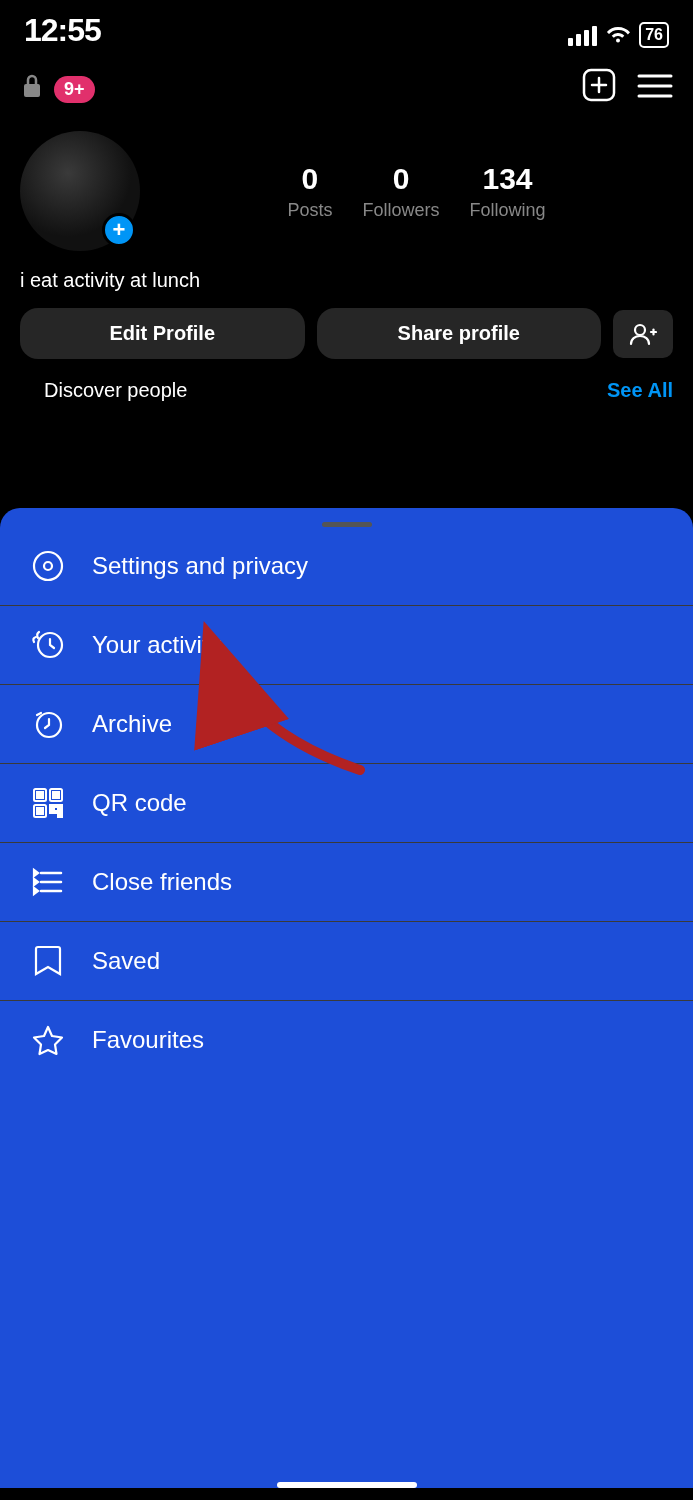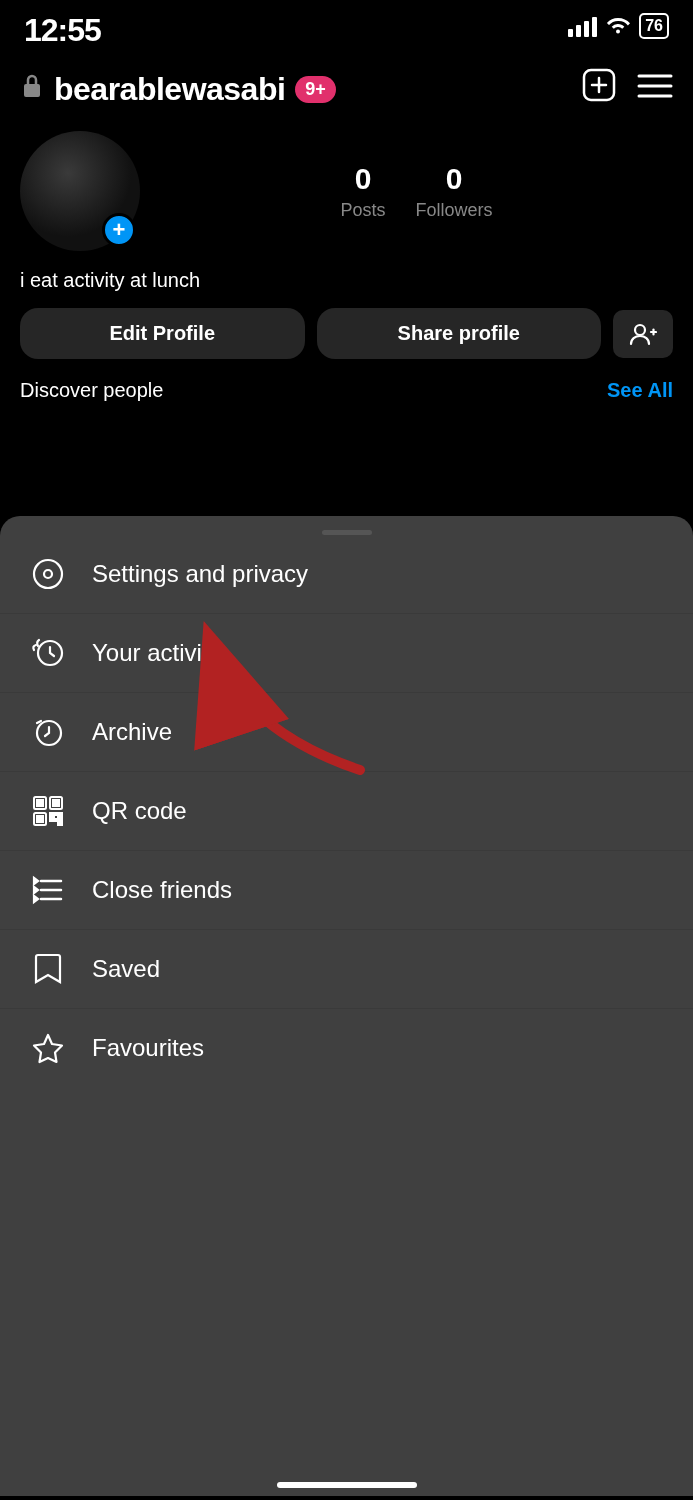--- a/index.html
+++ b/index.html
@@ -14,21 +14,21 @@
       background: #000;
       font-family: -apple-system, BlinkMacSystemFont, 'Segoe UI', sans-serif;
       overflow: hidden;
       position: relative;
     }
 
     
     .status-bar {
       display: flex;
       justify-content: space-between;
-      align-items: flex-start;
+      align-items: flex-end;
       padding: 12px 24px 8px;
       color: #fff;
     }
 
     .status-time {
       font-size: 32px;
       font-weight: 700;
       letter-spacing: -1px;
     }
 
@@ -228,42 +228,43 @@
       justify-content: center;
       min-width: 56px;
     }
 
     
     .discover-section {
       display: flex;
       justify-content: space-between;
       align-items: flex-start;
       padding: 20px 20px 10px;
+      margin-left: 24px;
     }
 
     .discover-text {
       color: #fff;
       font-size: 20px;
       font-weight: 500;
     }
 
     .see-all-text {
       color: #0095f6;
       font-size: 20px;
       font-weight: 600;
     }
 
     
     .bottom-sheet-overlay {
       position: absolute;
-      bottom: 4px;
+      bottom: 12px;
       left: 0;
       right: 0;
       height: 980px;
-      background: #404040;
+      background: #1d4ed8;
       border-radius: 20px 20px 0 0;
       z-index: 10;
     }
 
     .sheet-handle {
       width: 50px;
       height: 5px;
       background: #555;
       border-radius: 3px;
       margin: 14px auto 0;
@@ -351,21 +352,20 @@
 </div>
 
 <div class="profile-header">
   <div class="username-area">
     <span class="lock-icon">
       <svg width="24" height="28" viewBox="0 0 24 28" fill="#888">
         <rect x="4" y="12" width="16" height="13" rx="2" fill="#888"></rect>
         <path d="M8 12V8a4 4 0 0 1 8 0v4" stroke="#888" stroke-width="2.5" fill="none"></path>
       </svg>
     </span>
-    <span class="username-text">bearablewasabi</span>
     <span class="notification-badge">9+</span>
   </div>
   <div class="header-icons">
     <span class="header-icon">
       <svg width="36" height="36" viewBox="0 0 36 36" fill="none" stroke="white" stroke-width="2.5">
         <rect x="3" y="3" width="30" height="30" rx="7" stroke="white" stroke-width="2.5"></rect>
         <line x1="18" y1="11" x2="18" y2="25" stroke="white" stroke-width="2.5" stroke-linecap="round"></line>
         <line x1="11" y1="18" x2="25" y2="18" stroke="white" stroke-width="2.5" stroke-linecap="round"></line>
       </svg>
     </span>
@@ -387,20 +387,24 @@
     <div class="add-button">+</div>
   </div>
   <div class="profile-stats">
     <div class="stat-item">
       <span class="stat-number">0</span>
       <span class="stat-label">Posts</span>
     </div>
     <div class="stat-item">
       <span class="stat-number">0</span>
       <span class="stat-label">Followers</span>
+    </div>
+    <div class="stat-item">
+      <span class="stat-number">134</span>
+      <span class="stat-label">Following</span>
     </div>
   </div>
 </div>
 
 <div class="bio-section">
   <span class="bio-text">i eat activity at lunch</span>
 </div>
 
 <div class="action-buttons">
   <button class="action-btn">Edit Profile</button>

